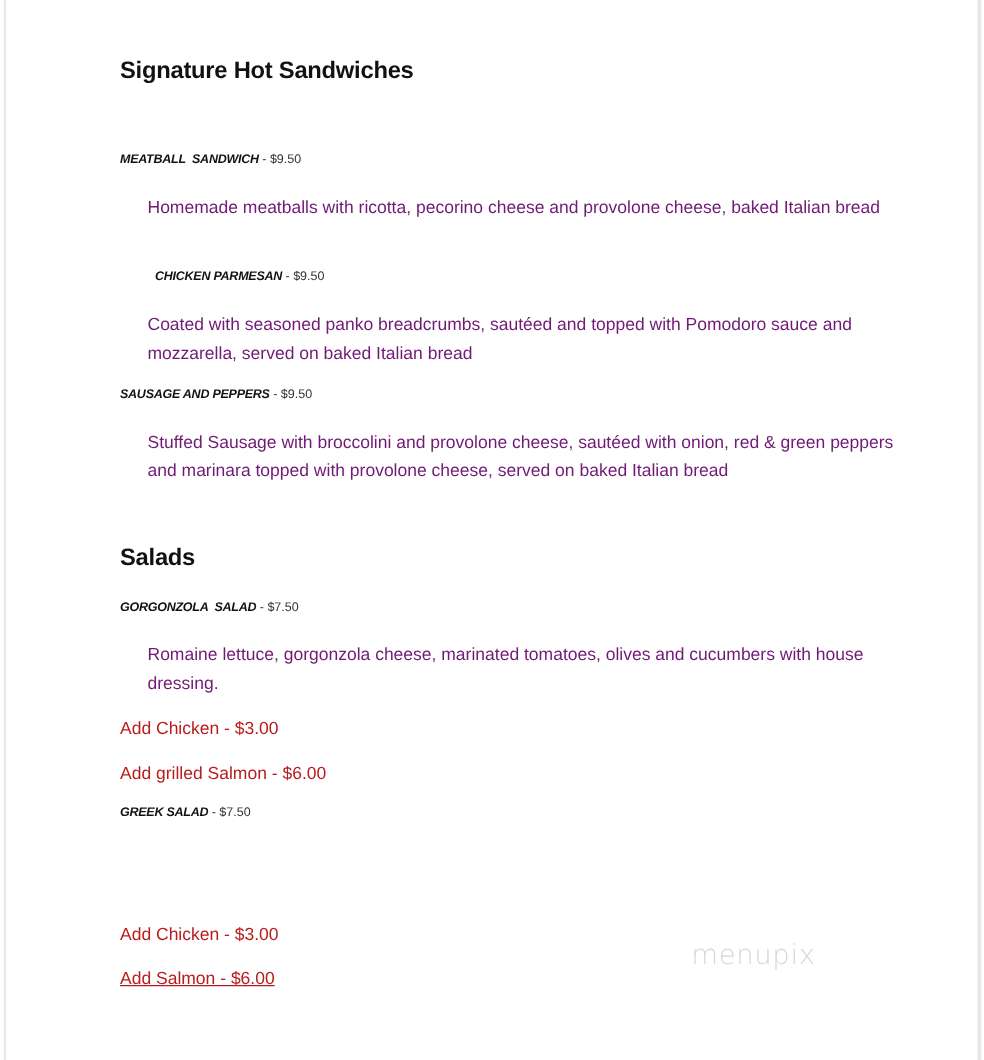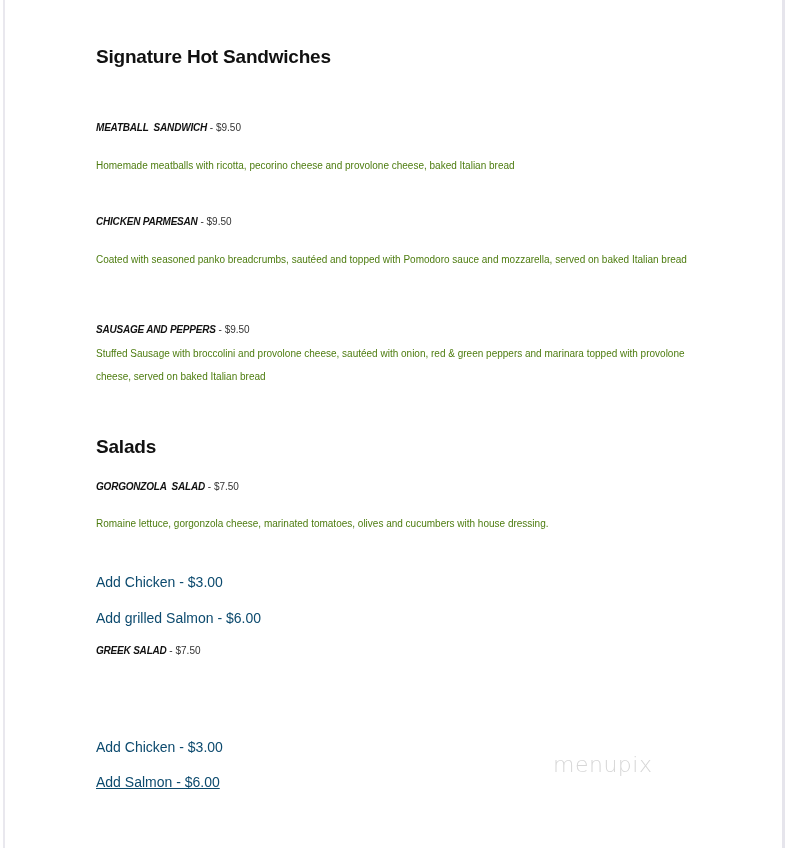--- a/index.html
+++ b/index.html
@@ -44,29 +44,30 @@
       color: #222;
     }
     .item-name {
       font-weight: bold;
       font-style: italic;
       color: #111;
       letter-spacing: -0.2px;
     }
     .item-price { color: #333; }
     .desc {
-      font-size: 10px;
-      color: #4d7c0f;
+      font-size: 14px;
+      color: #701a75;
       line-height: 23px;
       white-space: normal;
       width: 620px;
+      margin-left: 22px;
     }
     .addon {
       font-size: 14px;
-      color: #0c4a6e;
+      color: #b91c1c;
     }
     .watermark {
       position: absolute;
       left: 553px; top: 752px;
       font-family: "DejaVu Sans", sans-serif;
       font-weight: 200;
       font-size: 22px;
       color: #d7d7d7;
       letter-spacing: 0.5px;
       text-align: right;
@@ -81,25 +82,25 @@
 <div class="page">
 
   <div class="abs section-title" style="left:96px; top:46px;">Signature Hot Sandwiches</div>
 
   <div class="abs item-head" style="left:96px; top:122px;">
     <span class="item-name" style="white-space:pre;">MEATBALL  SANDWICH</span><span class="item-price" style="white-space:pre;"> - </span><span class="item-price">$9.50</span>
   </div>
   <div class="abs desc" style="left:96px; top:154px;">Homemade meatballs with ricotta, pecorino cheese and provolone cheese, baked Italian bread</div>
 
   <div class="abs item-head" style="left:96px; top:216px;">
-    <span class="item-name" style="white-space:pre;">CHICKEN PARMESAN</span><span class="item-price" style="white-space:pre;"> - </span><span class="item-price">$9.50</span>
+    <span class="item-name" style="white-space:pre;margin-left:28px;">CHICKEN PARMESAN</span><span class="item-price" style="white-space:pre;"> - </span><span class="item-price">$9.50</span>
   </div>
   <div class="abs desc" style="left:96px; top:248px;">Coated with seasoned panko breadcrumbs, sautéed and topped with Pomodoro sauce and mozzarella, served on baked Italian bread</div>
 
-  <div class="abs item-head" style="left:96px; top:310px;margin-top:14px;">
+  <div class="abs item-head" style="left:96px; top:310px;">
     <span class="item-name" style="white-space:pre;">SAUSAGE AND PEPPERS</span><span class="item-price" style="white-space:pre;"> - </span><span class="item-price">$9.50</span>
   </div>
   <div class="abs desc" style="left:96px; top:342px;">Stuffed Sausage with broccolini and provolone cheese, sautéed with onion, red &amp; green peppers and marinara topped with provolone cheese, served on baked Italian bread</div>
 
   <div class="abs section-title" style="left:96px; top:436px;">Salads</div>
 
   <div class="abs item-head" style="left:96px; top:481px;">
     <span class="item-name" style="white-space:pre;text-align:center;">GORGONZOLA  SALAD</span><span class="item-price" style="white-space:pre;"> - </span><span class="item-price">$7.50</span>
   </div>
   <div class="abs desc" style="left:96px; top:512px;">Romaine lettuce, gorgonzola cheese, marinated tomatoes, olives and cucumbers with house dressing.</div>

